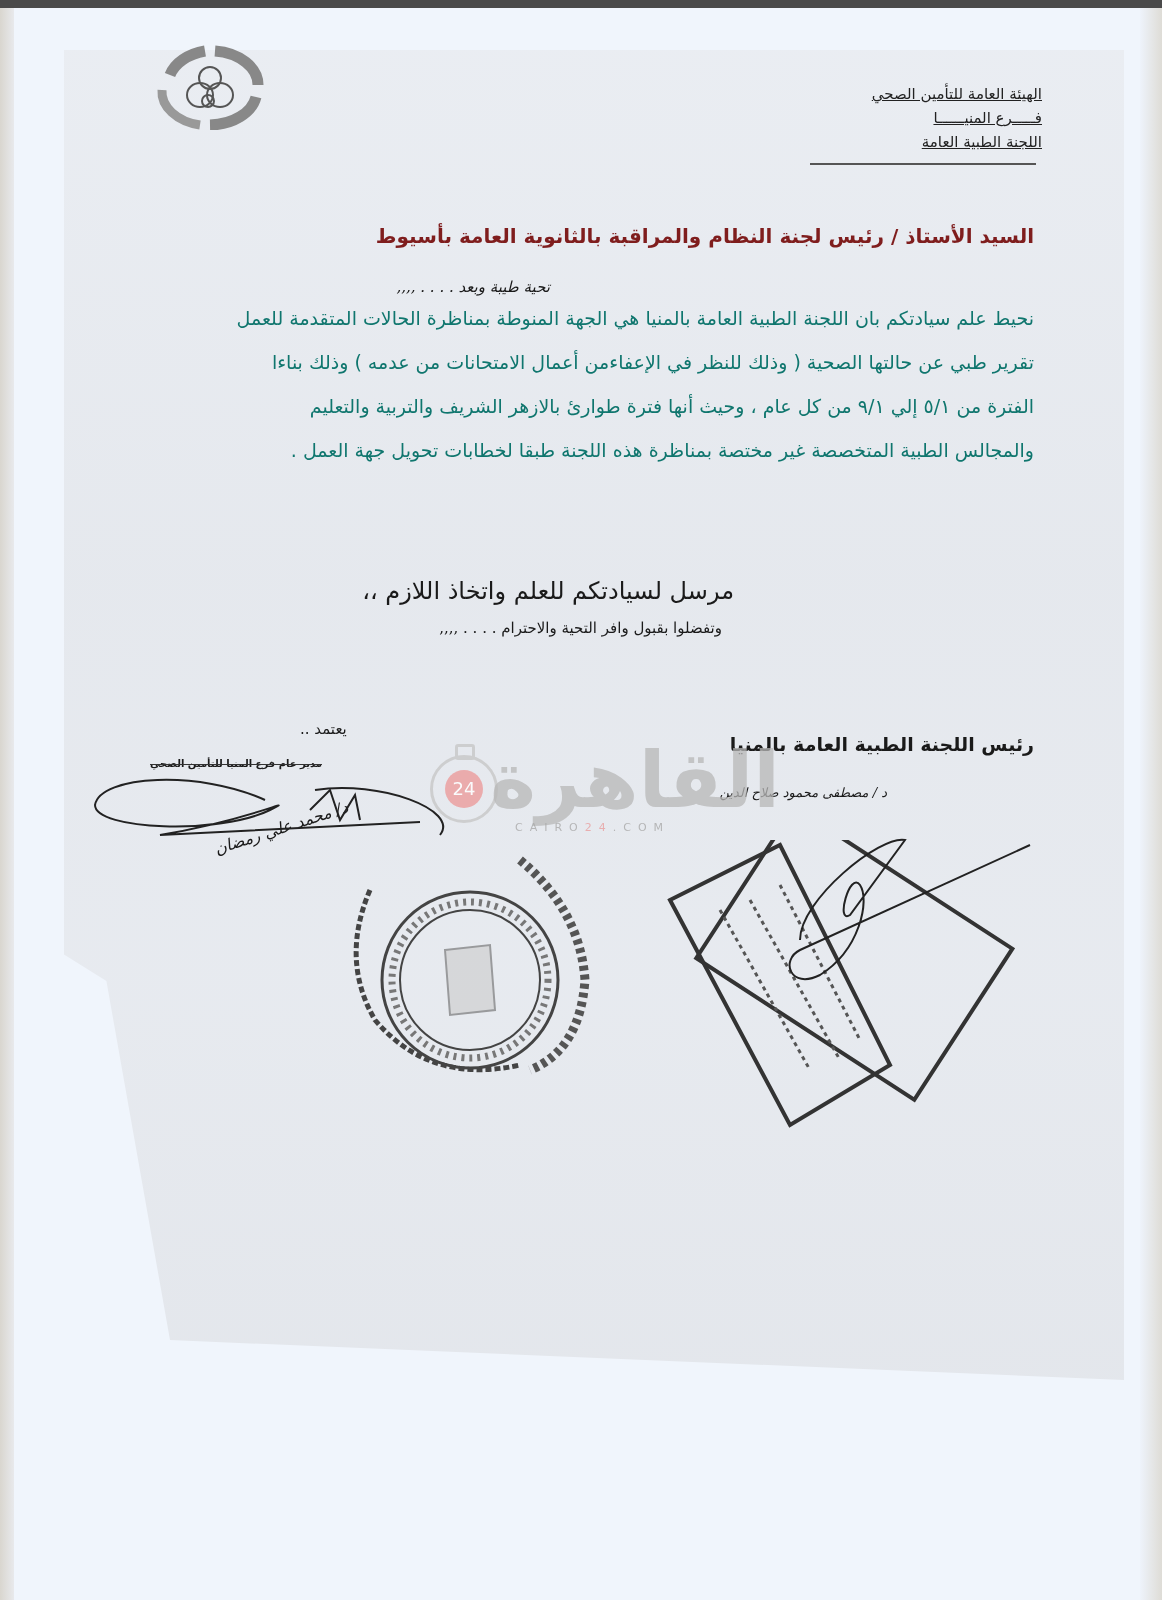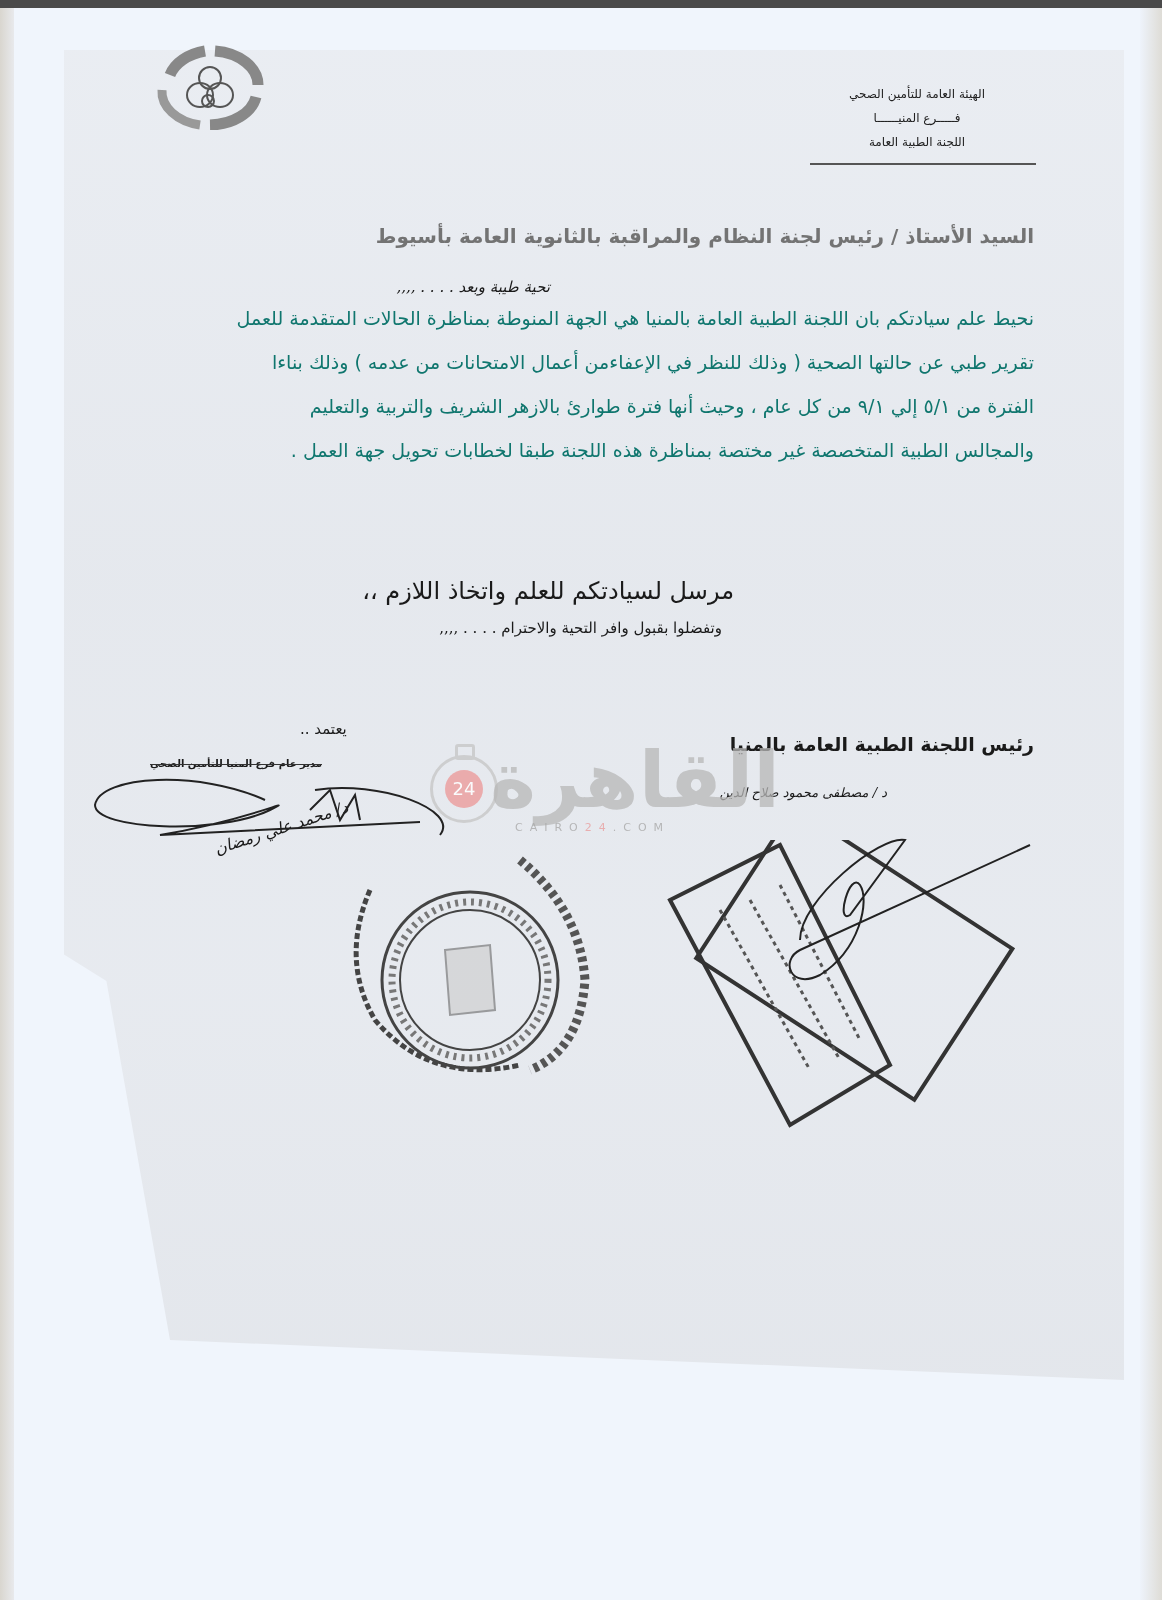--- a/index.html
+++ b/index.html
@@ -13,23 +13,23 @@
     .left-edge { position: absolute; left: 0; top: 8px; width: 14px; height: 1592px; background: linear-gradient(90deg,#d9d6cf,#e8e9ec); }
     .right-edge { position: absolute; right: 0; top: 8px; width: 22px; height: 1592px; background: linear-gradient(90deg,#eef3fb,#dedcd6); }
     .page { position: absolute; left: 14px; top: 8px; width: 1126px; height: 1592px; background: #f0f5fc; }
     .scan-shade {
       position: absolute; left: 50px; top: 42px; width: 1060px; height: 1330px;
       background: linear-gradient(180deg, #e9ecf1 0%, #e4e7ec 40%, #e6e9ee 70%, #e2e5ea 100%);
       clip-path: polygon(0 0, 100% 0, 100% 100%, 10% 97%, 4% 70%, 0 68%);
       opacity: 0.9;
     }
     .logo { position: absolute; left: 150px; top: 45px; width: 120px; height: 85px; }
-    .header { position: absolute; right: 120px; top: 82px; width: 250px; text-align: center; direction: rtl; font-size: 12px; line-height: 24px; color: #222; }
+    .header { position: absolute; right: 120px; top: 82px; width: 250px; direction: rtl; font-size: 15px; line-height: 24px; color: #222; text-decoration: underline; }
     .header-rule { position: absolute; left: 810px; top: 163px; width: 226px; height: 2px; background: #555; }
-    .addressee { position: absolute; right: 128px; top: 224px; direction: rtl; font-size: 20px; font-weight: bold; color: #737373; }
+    .addressee { position: absolute; right: 128px; top: 224px; direction: rtl; font-size: 20px; font-weight: bold; color: #7f1d1d; }
     .greeting { position: absolute; right: 612px; top: 278px; direction: rtl; font-size: 15px; font-family: "DejaVu Serif", serif; font-style: italic; }
     .body-text { position: absolute; right: 128px; top: 296px; width: 900px; direction: rtl; text-align: justify; text-align-last: right; font-size: 19px; line-height: 44px; color: #0f766e; }
     .body-text p { margin: 0; white-space: nowrap; }
     .sent { position: absolute; right: 428px; top: 553px; direction: rtl; font-size: 24px; margin-top: 24px; }
     .closing { position: absolute; right: 440px; top: 619px; direction: rtl; font-size: 15px; font-family: "DejaVu Serif", serif; }
     .sig-right-title { position: absolute; right: 128px; top: 733px; direction: rtl; font-size: 19px; font-weight: bold; }
     .sig-right-name { position: absolute; right: 275px; top: 785px; direction: rtl; font-size: 13px; font-family: "DejaVu Serif", serif; font-style: italic; }
     .sig-left-approve { position: absolute; left: 300px; top: 720px; direction: rtl; font-size: 15px; font-weight: normal; }
     .sig-left-title { position: absolute; left: 150px; top: 758px; direction: rtl; font-size: 10px; font-weight: bold; text-decoration: line-through; text-decoration-color: #333; }
     .sig-left-name { position: absolute; left: 215px; top: 840px; direction: rtl; font-size: 16px; font-family: "DejaVu Serif", serif; font-style: italic; transform: rotate(-18deg); transform-origin: left center; }

